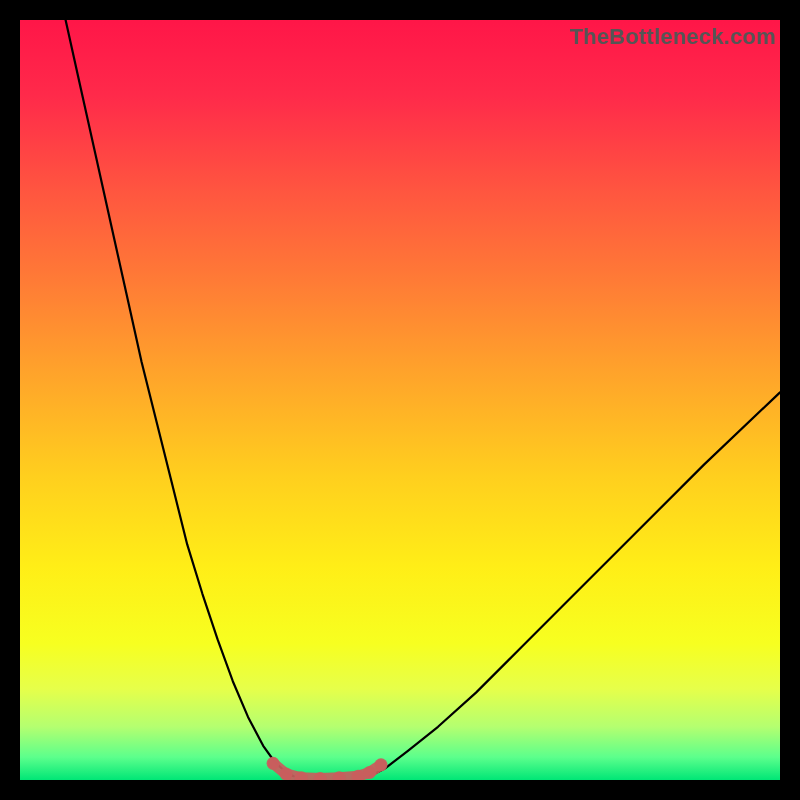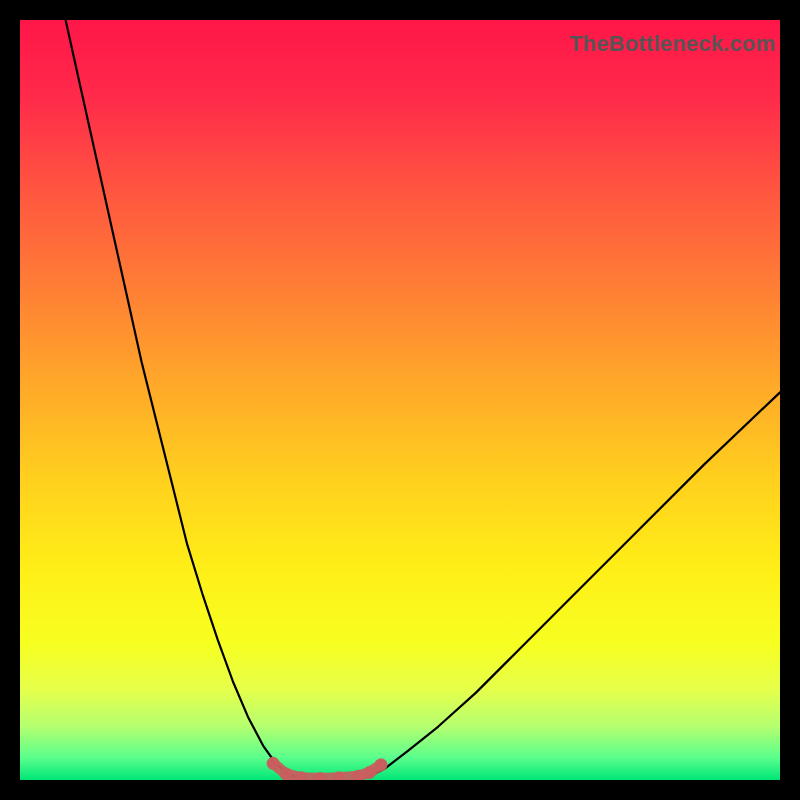--- a/index.html
+++ b/index.html
@@ -39,21 +39,21 @@
       #ffee17 72%,
       #f7ff20 82%,
       #e6ff4a 88%,
       #b4ff70 93%,
       #5cff8c 97%,
       #00e676 100%
     );
   }
   .attribution {
     position: absolute;
-    top: 31px;
+    top: 24px;
     right: 24px;
     color: #555;
     font-size: 22px;
     font-weight: 600;
     letter-spacing: 0.2px;
     user-select: none;
   }
   svg.curves {
     position: absolute;
     inset: 0;

